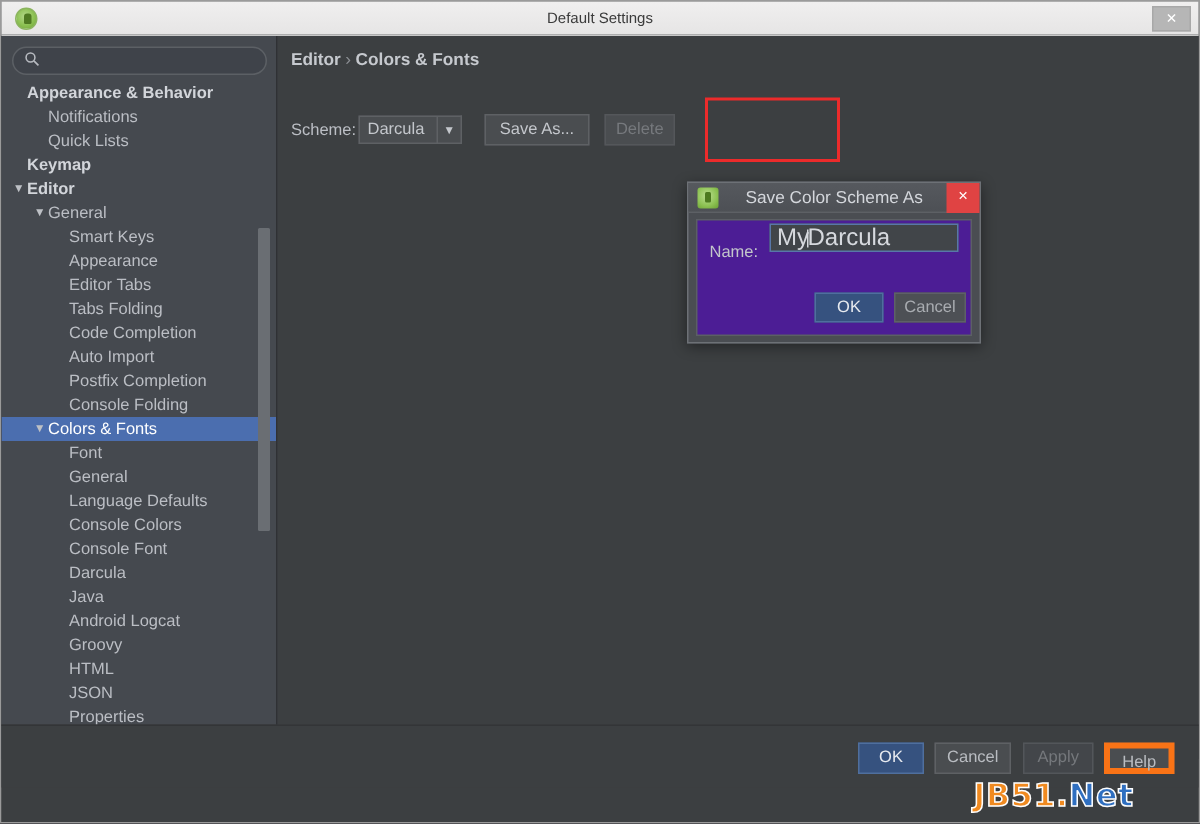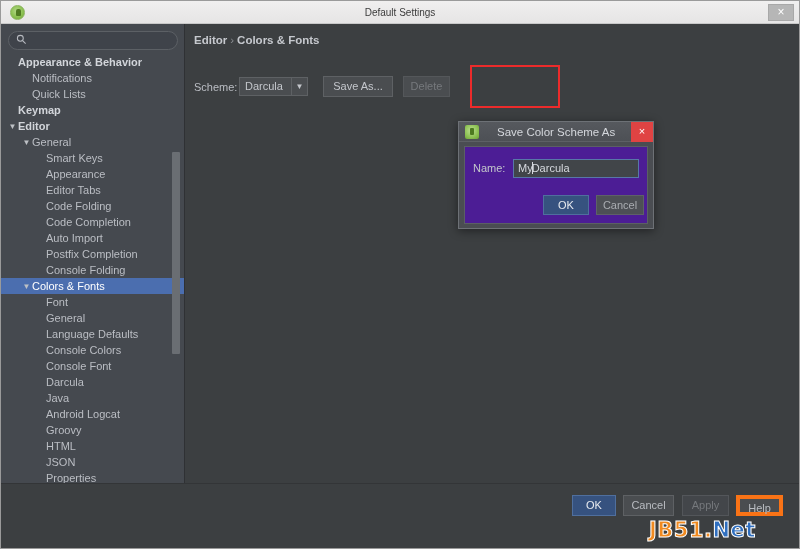--- a/index.html
+++ b/index.html
@@ -246,26 +246,26 @@
     position: absolute; left: 5px; top: 24px;
     width: 184px; height: 78px;
     background: #4c1d95;
     border: 1px solid #5b5f64;
   }
   .name-label {
     position: absolute; left: 8px; top: 15px;
     font-size: 11px; color: #c3c6cb;
   }
   .name-field {
-    position: absolute; left: 48px; top: 12px;
+    position: absolute; left: 48px; top: 2px;
     width: 126px; height: 19px;
     background: #414549;
     border: 1px solid #5877a8;
     color: #d6d9de;
-    font-size: 11px;
+    font-size: 16px;
     padding: 0 4px;
     outline: none;
     font-family: "Liberation Sans", sans-serif;
     white-space: nowrap;
     line-height: 17px;
   }
   .caret {
     display: inline-block;
     width: 1px; height: 12px;
     background: #d6d9de;
@@ -346,21 +346,21 @@
       <div class="tree" id="tree">
           <div class="tree-row bold"><span style="display: inline-block; width: 6px;"></span><span class="tw"></span><span class="lbl">Appearance &amp; Behavior</span></div>
           <div class="tree-row"><span style="display: inline-block; width: 20px;"></span><span class="tw"></span><span class="lbl">Notifications</span></div>
           <div class="tree-row"><span style="display: inline-block; width: 20px;"></span><span class="tw"></span><span class="lbl">Quick Lists</span></div>
           <div class="tree-row bold"><span style="display: inline-block; width: 6px;"></span><span class="tw"></span><span class="lbl">Keymap</span></div>
           <div class="tree-row bold"><span style="display: inline-block; width: 6px;"></span><span class="tw">▼</span><span class="lbl">Editor</span></div>
           <div class="tree-row"><span style="display: inline-block; width: 20px;"></span><span class="tw">▼</span><span class="lbl">General</span></div>
           <div class="tree-row"><span style="display: inline-block; width: 34px;"></span><span class="tw"></span><span class="lbl">Smart Keys</span></div>
           <div class="tree-row"><span style="display: inline-block; width: 34px;"></span><span class="tw"></span><span class="lbl">Appearance</span></div>
           <div class="tree-row"><span style="display: inline-block; width: 34px;"></span><span class="tw"></span><span class="lbl">Editor Tabs</span></div>
-          <div class="tree-row"><span style="display: inline-block; width: 34px;"></span><span class="tw"></span><span class="lbl">Code Folding</span></div>
+          <div class="tree-row"><span style="display: inline-block; width: 34px;"></span><span class="tw"></span><span class="lbl">Tabs Folding</span></div>
           <div class="tree-row"><span style="display: inline-block; width: 34px;"></span><span class="tw"></span><span class="lbl">Code Completion</span></div>
           <div class="tree-row"><span style="display: inline-block; width: 34px;"></span><span class="tw"></span><span class="lbl">Auto Import</span></div>
           <div class="tree-row"><span style="display: inline-block; width: 34px;"></span><span class="tw"></span><span class="lbl">Postfix Completion</span></div>
           <div class="tree-row"><span style="display: inline-block; width: 34px;"></span><span class="tw"></span><span class="lbl">Console Folding</span></div>
           <div class="tree-row selected"><span style="display: inline-block; width: 20px;"></span><span class="tw">▼</span><span class="lbl">Colors &amp; Fonts</span></div>
           <div class="tree-row"><span style="display: inline-block; width: 34px;"></span><span class="tw"></span><span class="lbl">Font</span></div>
           <div class="tree-row"><span style="display: inline-block; width: 34px;"></span><span class="tw"></span><span class="lbl">General</span></div>
           <div class="tree-row"><span style="display: inline-block; width: 34px;"></span><span class="tw"></span><span class="lbl">Language Defaults</span></div>
           <div class="tree-row"><span style="display: inline-block; width: 34px;"></span><span class="tw"></span><span class="lbl">Console Colors</span></div>
           <div class="tree-row"><span style="display: inline-block; width: 34px;"></span><span class="tw"></span><span class="lbl">Console Font</span></div>

